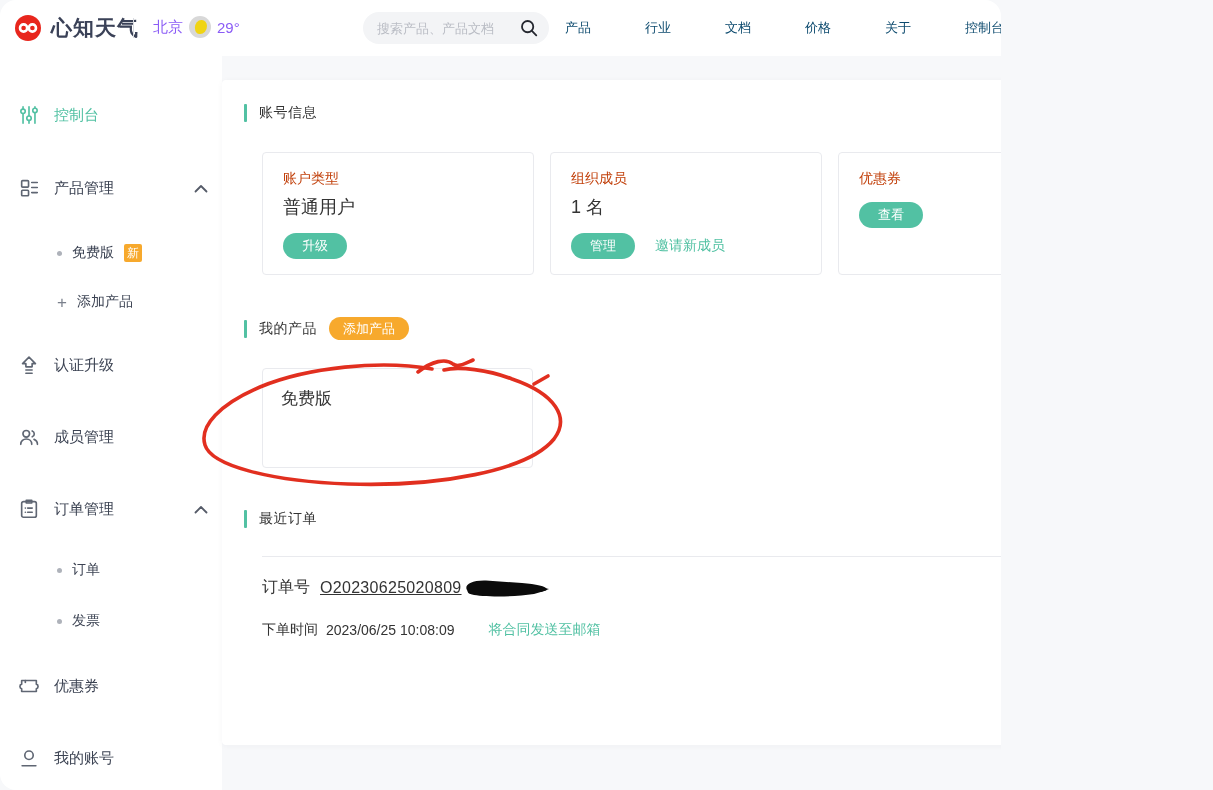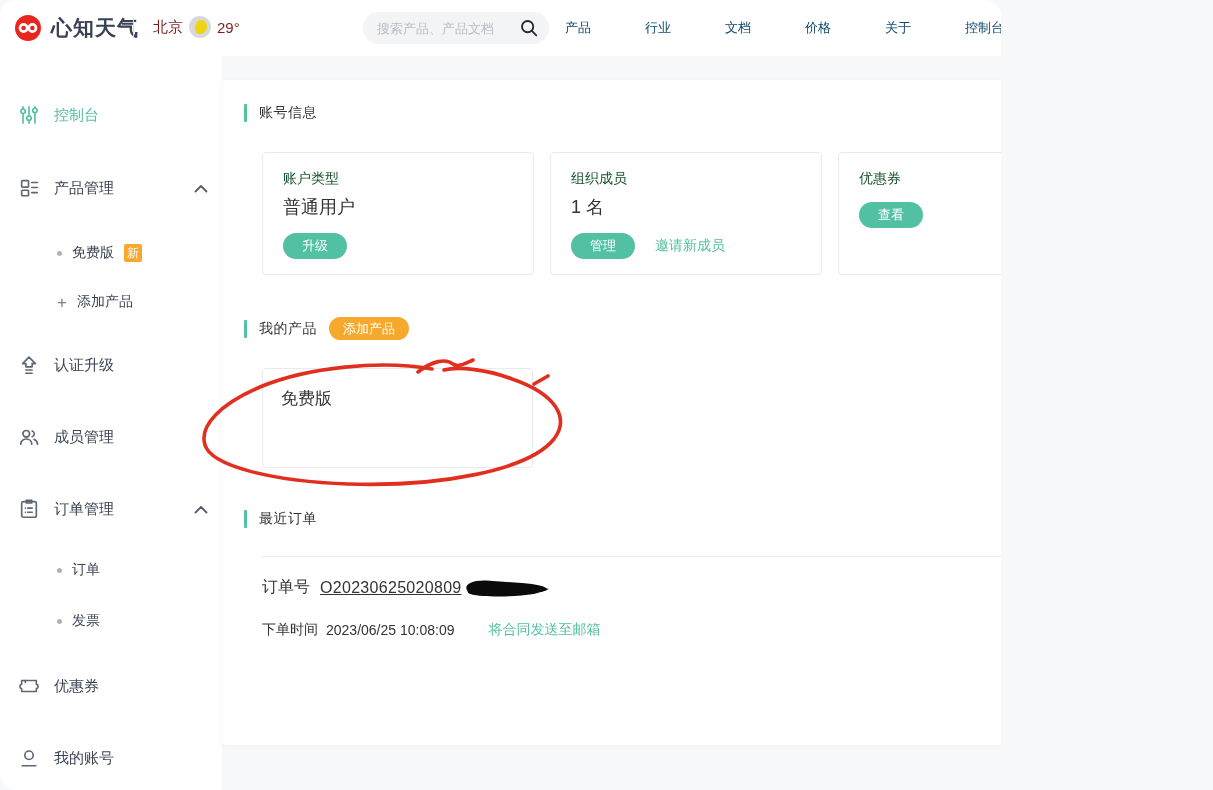--- a/index.html
+++ b/index.html
@@ -5,21 +5,21 @@
   * { margin:0; padding:0; box-sizing:border-box; }
   html,body { background:#f7f8fa; }
   body { font-family:"Liberation Sans","DejaVu Sans",sans-serif; color:#333; }
   .page { position:relative; width:1001px; height:790px; background:#f7f8fa; overflow:hidden;border-radius:16px; }
 
   
   .topbar { position:absolute; left:0; top:0; width:1213px; height:56px; background:#fff; z-index:5; }
   .logo { position:absolute; left:14px; top:14px; display:flex; align-items:center; gap:9px; }
   .logo-text { font-size:21px; font-weight:700; color:#3a4157; letter-spacing:1px; }
   .topbar-divider { position:absolute; left:133px; top:18px; width:1px; height:20px; background:#d9dbe0; }
-  .location { position:absolute; left:153px; top:16px; display:flex; align-items:center; gap:6px; font-size:15px; color:#7f1d1d; }
+  .location { position:absolute; left:153px; top:16px; display:flex; align-items:center; gap:6px; font-size:15px; color:#8b5cf6; }
   .weather-badge { width:22px; height:22px; border-radius:50%; background:#d8d8d8; position:relative; overflow:hidden; }
   .weather-badge span { position:absolute; left:6px; top:4px; width:12px; height:14px; background:#f0d414; border-radius:55% 45% 60% 40%; }
   .search-box { position:absolute; left:363px; top:12px; width:186px; height:32px; background:#f3f4f6; border-radius:16px; display:flex; align-items:center; padding:0 10px 0 14px; }
   .search-box input { flex:1; min-width:0; border:none; outline:none; background:transparent; font-size:13px; color:#333; font-family:inherit; }
   .search-box input::placeholder { color:#b9bcc4; }
   .main-nav { position:absolute; left:565px; top:0; height:56px; display:flex; align-items:center; gap:54px; }
   .main-nav a { font-size:13px; color:#0c4a6e; text-decoration:none; cursor:pointer; white-space:nowrap; }
   .logout-btn { position:absolute; left:1056px; top:12px; width:77px; height:32px; border:1px solid #d4d7dd; border-radius:16px; background:#fff; color:#39405c; font-size:14px; display:flex; align-items:center; justify-content:center; cursor:pointer;text-decoration:underline; }
 
   
@@ -35,21 +35,21 @@
   .chevron { position:absolute; left:176px; color:#555b68; }
 
   
   .panel { position:absolute; left:222px; top:80px; width:912px; height:665px; background:#fff; border-radius:4px; box-shadow:0 1px 6px rgba(40,50,70,.04); }
   .section-title { position:absolute; display:flex; align-items:center; gap:12px; }
   .section-title .bar { width:3px; height:18px; background:#52c1a3; border-radius:1px; }
   .section-title .txt { font-size:14px; color:#333; font-weight:500; letter-spacing:.5px; }
   .add-pill { height:23px; padding:0 14px; background:#f7a92d; border-radius:12px; color:#fff; font-size:13px; display:flex; align-items:center; cursor:pointer; }
 
   .info-card { position:absolute; top:72px; width:272px; height:123px; border:1px solid #e9eaee; border-radius:4px; padding:17px 20px; }
-  .info-card .label { font-size:14px; color:#14532d; }
+  .info-card .label { font-size:14px; color:#c2410c; }
   .info-card .value { font-size:18px; color:#333; font-weight:500; margin-top:7px; }
   .card-actions { display:flex; align-items:center; gap:20px; margin-top:14px; }
   .teal-btn { min-width:64px; height:26px; padding:0 16px; background:#52c1a3; border:none; border-radius:13px; color:#fff; font-size:13px; display:flex; align-items:center; justify-content:center; cursor:pointer; font-family:inherit; }
   .teal-link { font-size:14px; color:#52c1a3; text-decoration:none; cursor:pointer; }
 
   .product-card { position:absolute; left:40px; top:288px; width:271px; height:100px; border:1px solid #e9eaee; border-radius:4px; padding:18px; }
   .product-card .p-title { font-size:17px; color:#333; }
   .p-details { display:flex; align-items:center; margin-top:17px; font-size:14px; color:#333; }
   .p-item { display:flex; align-items:center; gap:7px; }
   .p-item .d-icon { width:17px; height:17px; color:#8d939d; }

